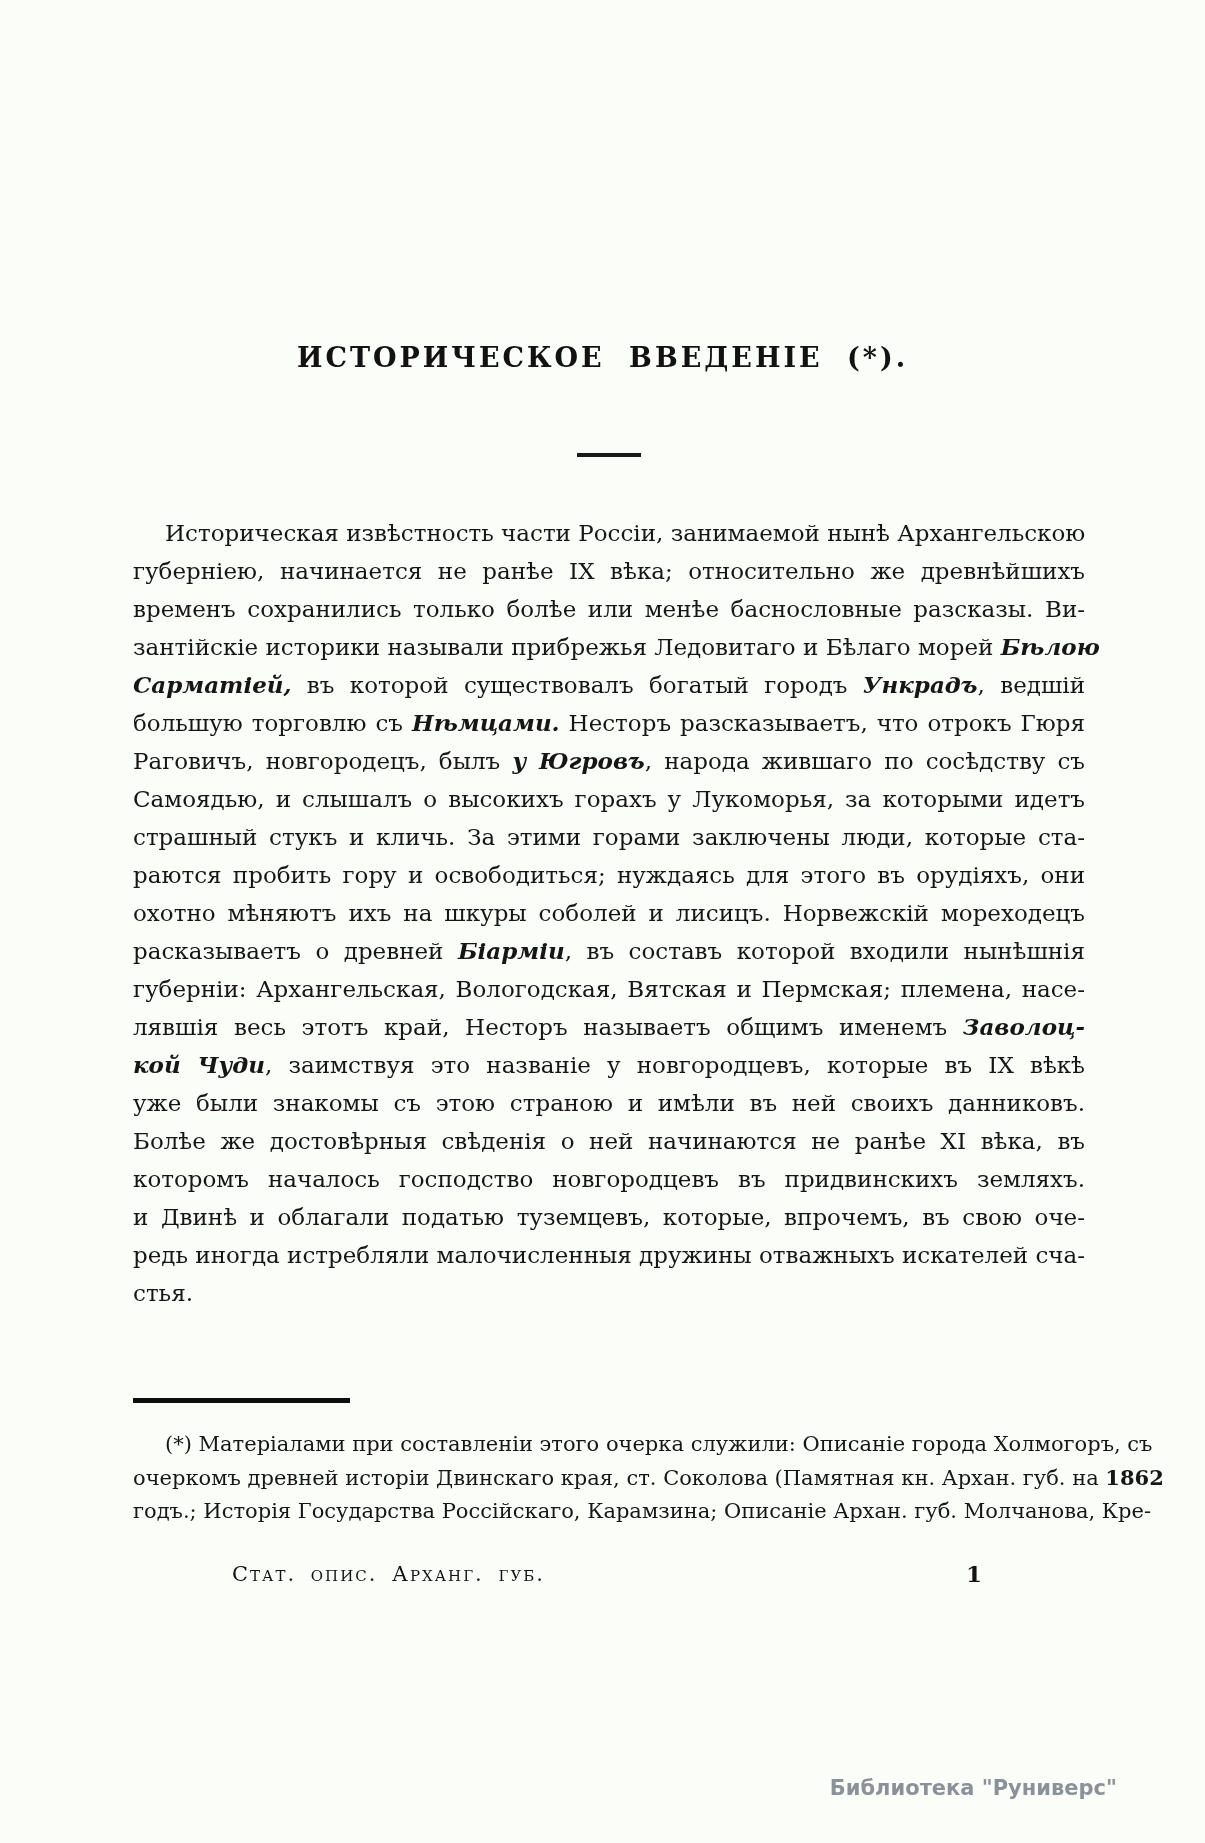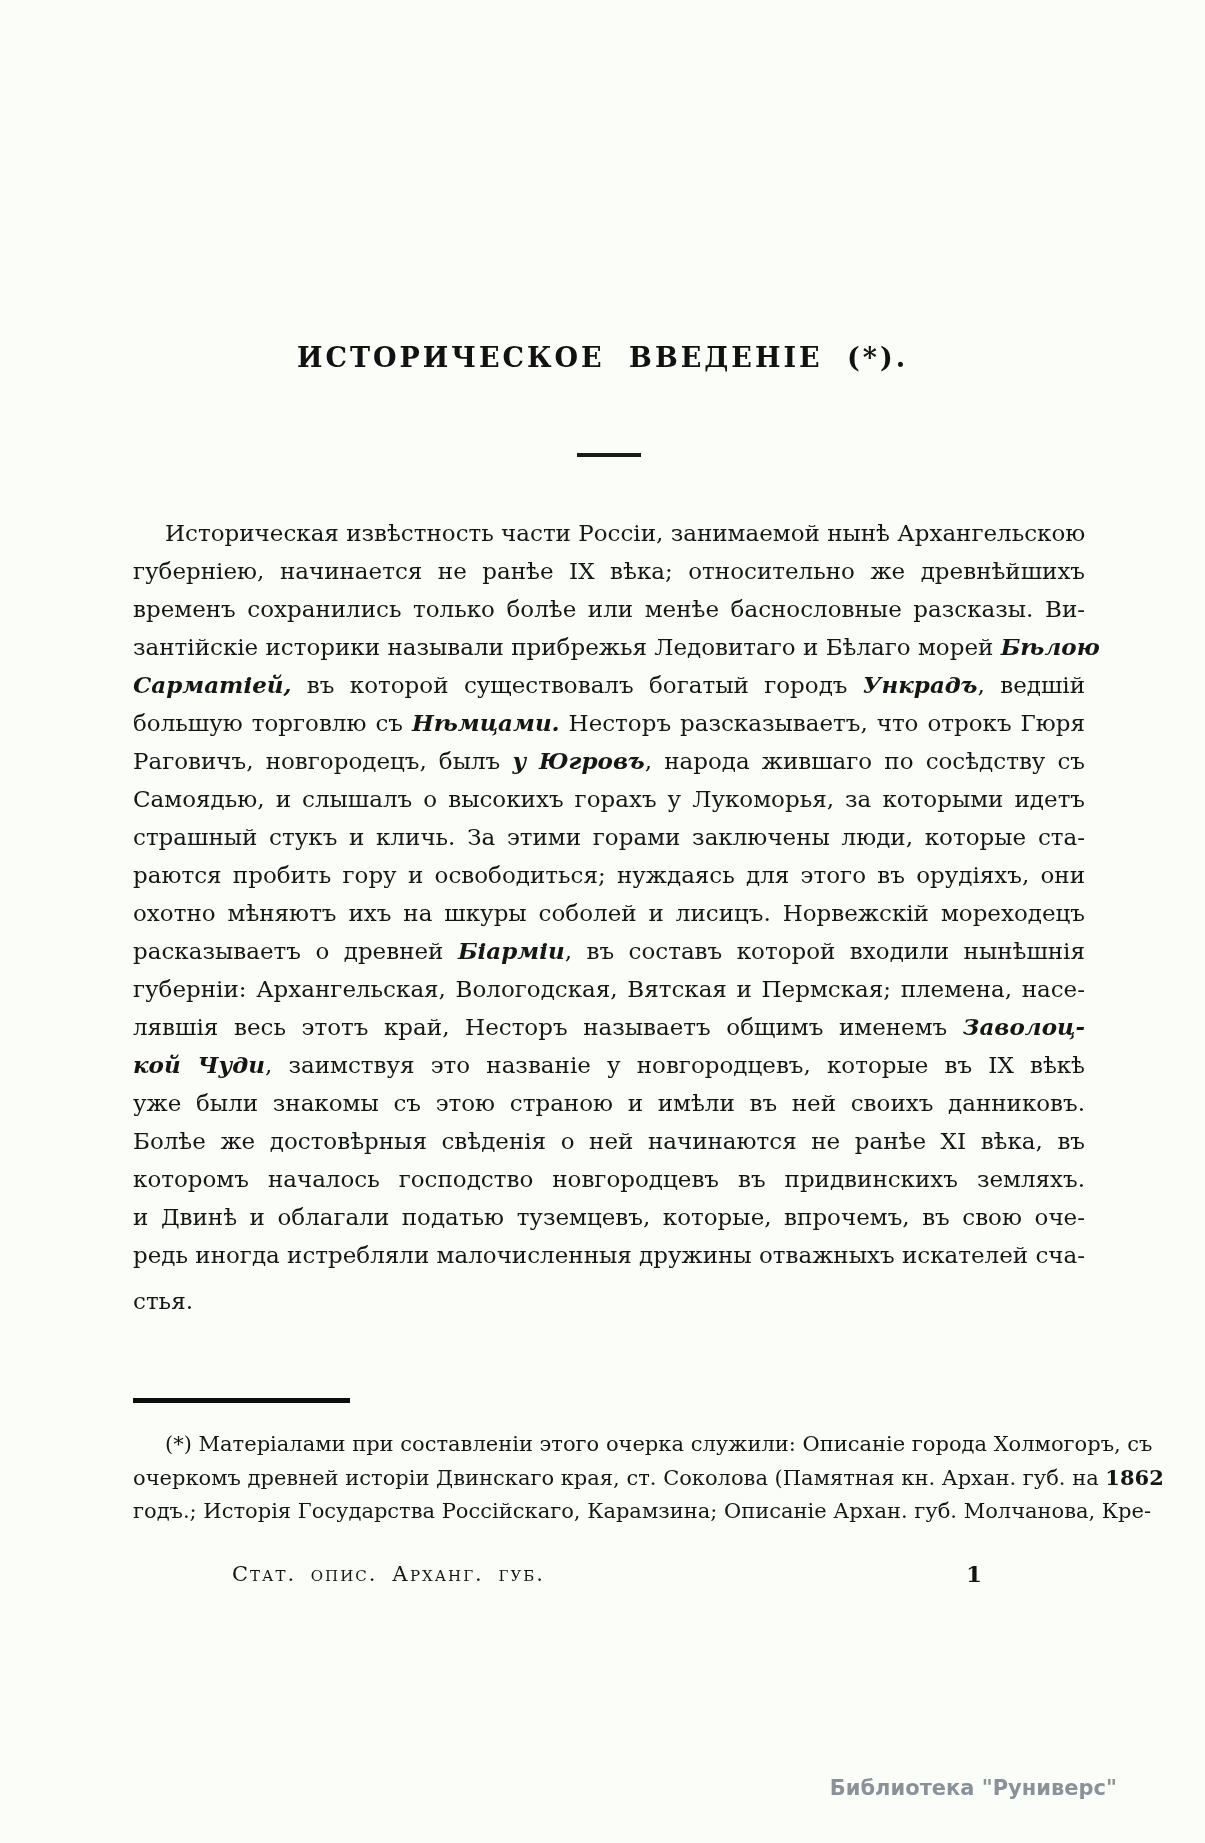--- a/index.html
+++ b/index.html
@@ -55,21 +55,20 @@
     line-height: 33px;
   }
   .line {
     text-align: justify;
     text-align-last: justify;
     white-space: nowrap;
   }
   .line.no-justify {
     text-align: center;
     text-align-last: left;
-    margin-top: 8px;
   }
   .line.indent { padding-left: 32px; }
   .seg-i { font-style: italic; font-weight: bold; }
   .seg-b { font-weight: bold; }
   .footnote-rule {
     position: absolute;
     top: 1398px;
     left: 133px;
     width: 217px;
     height: 5px;

